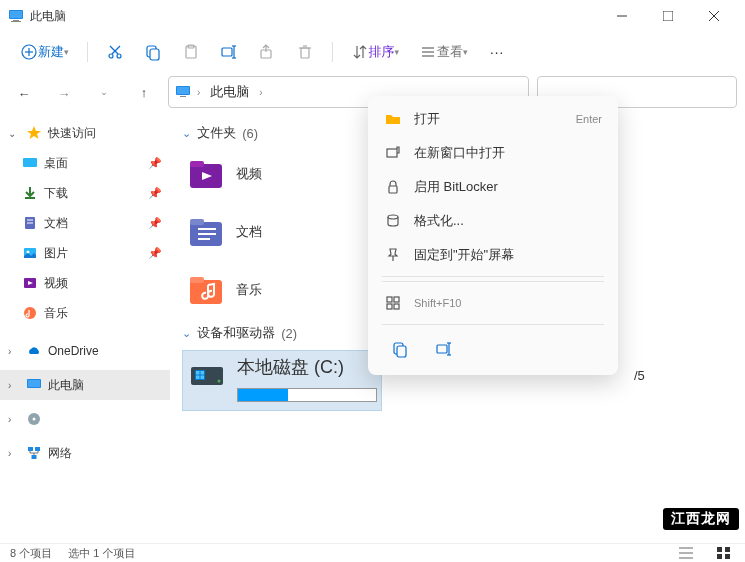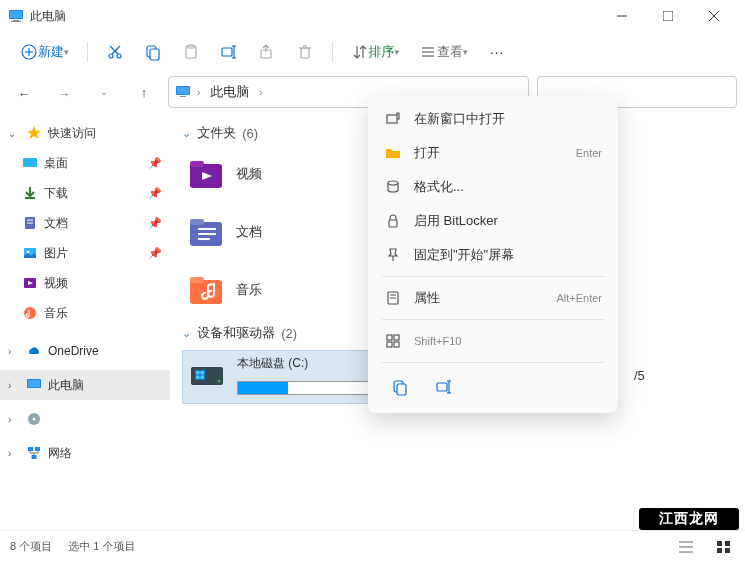--- a/index.html
+++ b/index.html
@@ -32,36 +32,36 @@
 .content { flex: 1; padding: 8px 12px; overflow: hidden; }
 .section-hdr { display: flex; align-items: center; gap: 6px; color: #333; font-size: 13px; margin: 4px 0 8px 0; cursor: pointer; }
 .section-hdr .chev { color: #3b82c4; font-size: 11px; }
 .folders { display: flex; flex-direction: column; gap: 10px; margin-bottom: 10px; }
 .folder { display: flex; align-items: center; gap: 10px; padding: 4px; }
 .folder-icon { width: 40px; height: 40px; border-radius: 4px; display: flex; align-items: center; justify-content: center; }
 .folder-label { font-size: 13px; }
 .drive { display: flex; align-items: flex-start; gap: 10px; padding: 4px; background: #d8e6f3; border: 1px solid #b8d4ea; width: 200px; }
 .drive-icon { width: 40px; height: 40px; display: flex; align-items: center; justify-content: center; }
 .drive-info { flex: 1; }
-.drive-name { font-size: 12px; margin-bottom: 9px; }
+.drive-name { font-size: 18px; margin-bottom: 9px; }
 .drive-bar { width: 140px; height: 14px; border: 1px solid #999; background: #fff; position: relative; margin-bottom: 4px; }
 .drive-fill { height: 100%; background: #009dff; }
 .drive-sub { font-size: 11px; color: #777; }
 .ctx-menu { position: absolute; left: 368px; top: 96px; width: 250px; background: #fafafa; border-radius: 8px; box-shadow: 0 8px 24px rgba(0,0,0,0.18); padding: 6px; z-index: 10; }
 .ctx-item { display: flex; align-items: center; height: 34px; padding: 0 10px; gap: 12px; border-radius: 4px; cursor: pointer; font-size: 13px; }
 .ctx-icon { width: 18px; height: 18px; display: flex; align-items: center; justify-content: center; color: #555; }
 .ctx-label { flex: 1; }
 .ctx-acc { color: #888; font-size: 11px; }
 .ctx-sep { height: 1px; background: #e3e3e3; margin: 4px 8px; }
 .ctx-row { display: flex; gap: 8px; padding: 4px 8px; }
 .ctx-row .ctx-icon-btn { width: 36px; height: 32px; display: flex; align-items: center; justify-content: center; border-radius: 4px; cursor: pointer; color: #0d6fcf; }
-.statusbar { position: absolute; left: 0; bottom: 0; right: 0; height: 32px; display: flex; align-items: center; padding: 0 10px; font-size: 11px; color: #555; gap: 16px; border-top: 1px solid #eee; background: #fff; }
+.statusbar { position: absolute; left: 0; bottom: 0; right: 0; height: 19px; display: flex; align-items: center; padding: 0 10px; font-size: 11px; color: #555; gap: 16px; border-top: 1px solid #eee; background: #fff; }
 .statusbar .spacer { flex: 1; }
 .view-toggle { width: 22px; height: 18px; display: flex; align-items: center; justify-content: center; color: #666; }
-.watermark { position: absolute; right: 6px; bottom: 32px; background: #000; color: #fff; font-size: 14px; font-weight: bold; padding: 2px 20px; border-radius: 3px; letter-spacing: 1px; }
+.watermark { position: absolute; right: 6px; bottom: 32px; background: #000; color: #fff; font-size: 14px; font-weight: bold; padding: 2px 8px; border-radius: 3px; letter-spacing: 1px; }
 .overlay-v5 { position: absolute; left: 634px; top: 368px; font-size: 13px; color: #333; }
 svg { display: block; }
 </style>
 </head>
 <body>
 
 <div class="titlebar">
   <span class="app-icon">
     <svg viewBox="0 0 16 16">
         <rect x="1" y="2" width="14" height="9" rx="1" fill="#1e88e5"></rect>
@@ -157,21 +157,21 @@
         </svg>
       </span>
     </div>
   <div class="tb-divider"></div>
   <div class="tb-btn gray">
     <span class="tb-icon">
         <svg viewBox="0 0 18 18">
           <path d="M6 3 V15 M3 12 L6 15 L9 12 M12 15 V3 M9 6 L12 3 L15 6" fill="none" stroke="#666" stroke-width="1.2"></path>
         </svg>
       </span>
-    <span style="color:#15803d">排序</span>
+    <span style="color:#6d28d9">排序</span>
     <span style="font-size:9px;color:#888">▾</span>
   </div>
   <div class="tb-btn gray">
     <span class="tb-icon">
         <svg viewBox="0 0 18 18">
           <line x1="3" y1="5" x2="15" y2="5" stroke="#666" stroke-width="1.2"></line>
           <line x1="3" y1="9" x2="15" y2="9" stroke="#666" stroke-width="1.2"></line>
           <line x1="3" y1="13" x2="15" y2="13" stroke="#666" stroke-width="1.2"></line>
         </svg>
       </span>
@@ -384,73 +384,62 @@
           </div>
       </div>
     </div>
   </div>
 </div>
 
 <div class="ctx-menu">
   <div class="ctx-item">
     <span class="ctx-icon">
         <svg viewBox="0 0 18 18">
+          <path d="M2 5 H7 L9 7 H16 V14 H2 Z" fill="#ffb300"></path>
+        </svg>
+      </span>
+    <span class="ctx-label">打开</span>
+    <span class="ctx-acc">Enter</span>
+  </div>
+  <div class="ctx-item">
+    <span class="ctx-icon">
+        <svg viewBox="0 0 18 18">
           <rect x="3" y="5" width="10" height="8" fill="none" stroke="#555" stroke-width="1.2"></rect>
           <path d="M13 5 V3 H15 V9 H13" fill="none" stroke="#555" stroke-width="1.2"></path>
         </svg>
       </span>
     <span class="ctx-label">在新窗口中打开</span>
   </div>
   <div class="ctx-item">
     <span class="ctx-icon">
         <svg viewBox="0 0 18 18">
-          <path d="M2 5 H7 L9 7 H16 V14 H2 Z" fill="#ffb300"></path>
-        </svg>
-      </span>
-    <span class="ctx-label">打开</span>
-    <span class="ctx-acc">Enter</span>
+          <rect x="5" y="8" width="8" height="7" rx="1" fill="none" stroke="#555" stroke-width="1.2"></rect>
+          <path d="M6 8 V6 A3 3 0 0 1 12 6 V8" fill="none" stroke="#555" stroke-width="1.2"></path>
+        </svg>
+      </span>
+    <span class="ctx-label">启用 BitLocker</span>
   </div>
   <div class="ctx-item">
     <span class="ctx-icon">
         <svg viewBox="0 0 18 18">
           <ellipse cx="9" cy="5" rx="5" ry="2" fill="none" stroke="#555" stroke-width="1.2"></ellipse>
           <path d="M4 5 V12 A5 2 0 0 0 14 12 V5" fill="none" stroke="#555" stroke-width="1.2"></path>
         </svg>
       </span>
     <span class="ctx-label">格式化...</span>
   </div>
   <div class="ctx-item">
     <span class="ctx-icon">
         <svg viewBox="0 0 18 18">
-          <rect x="5" y="8" width="8" height="7" rx="1" fill="none" stroke="#555" stroke-width="1.2"></rect>
-          <path d="M6 8 V6 A3 3 0 0 1 12 6 V8" fill="none" stroke="#555" stroke-width="1.2"></path>
-        </svg>
-      </span>
-    <span class="ctx-label">启用 BitLocker</span>
-  </div>
-  <div class="ctx-item">
-    <span class="ctx-icon">
-        <svg viewBox="0 0 18 18">
           <path d="M6 3 H12 L11 8 L13 10 H5 L7 8 Z M9 10 V15" fill="none" stroke="#555" stroke-width="1.2"></path>
         </svg>
       </span>
     <span class="ctx-label">固定到"开始"屏幕</span>
   </div>
   <div class="ctx-sep"></div>
-  <div class="ctx-item">
-    <span class="ctx-icon">
-        <svg viewBox="0 0 18 18">
-          <rect x="4" y="3" width="10" height="12" rx="1" fill="none" stroke="#555" stroke-width="1.2"></rect>
-          <line x1="6" y1="6" x2="12" y2="6" stroke="#555"></line>
-          <line x1="6" y1="9" x2="12" y2="9" stroke="#555"></line>
-        </svg>
-      </span>
-    <span class="ctx-label">属性</span>
-    <span class="ctx-acc">Alt+Enter</span>
-  </div>
   <div class="ctx-sep"></div>
   <div class="ctx-item">
     <span class="ctx-icon">
         <svg viewBox="0 0 18 18">
           <rect x="3" y="3" width="5" height="5" fill="none" stroke="#555" stroke-width="1.2"></rect>
           <rect x="10" y="3" width="5" height="5" fill="none" stroke="#555" stroke-width="1.2"></rect>
           <rect x="3" y="10" width="5" height="5" fill="none" stroke="#555" stroke-width="1.2"></rect>
           <rect x="10" y="10" width="5" height="5" fill="none" stroke="#555" stroke-width="1.2"></rect>
         </svg>
       </span>

